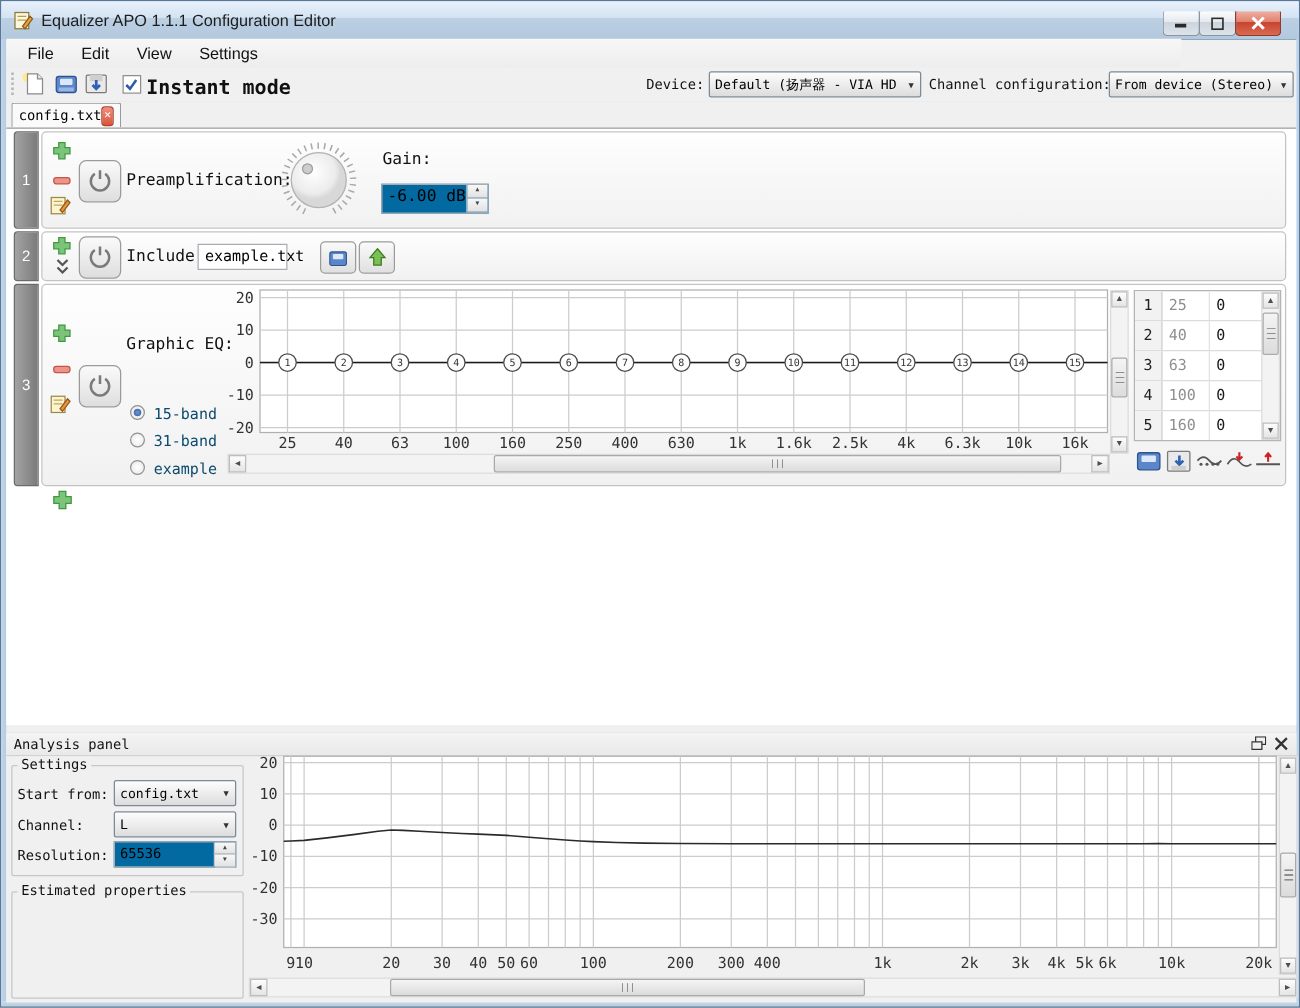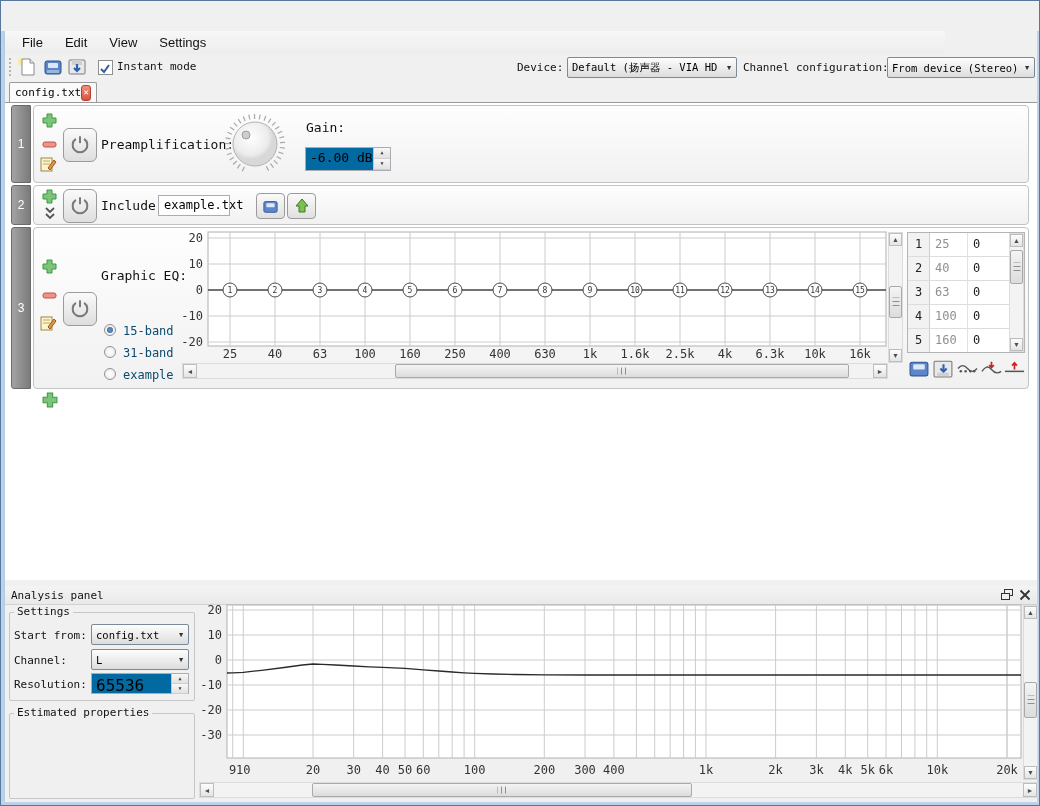--- a/index.html
+++ b/index.html
@@ -21,21 +21,21 @@
   #edge-l{left:0;top:30px;width:4px;height:770px;}
   #edge-r{left:1036px;top:30px;width:4px;height:770px;}
   #edge-b{left:0;top:800px;width:1040px;height:6px;background:linear-gradient(#c6d9ec,#b0c8e0);}
   
   #menubar{left:4px;top:30px;width:940px;height:23px;background:linear-gradient(#f7f7f7,#ededed);display:flex;align-items:center;padding-left:6px;box-sizing:border-box;}
   .menu-item{font-size:13px;color:#111;padding:3px 11px;}
   #toolbar{left:4px;top:53px;width:1032px;height:27px;background:#f0f0f0;border-bottom:1px solid #dadada;}
   #tb-grip{left:8px;top:57px;width:3px;height:18px;border-left:2px dotted #b5b5b5;}
   .tbicon{top:56px;width:20px;height:20px;}
   #cb-instant{left:97px;top:59px;width:13px;height:13px;background:#fff;border:1px solid #8e8e8e;}
-  #instant-label{left:116px;top:59px;font-size:11px;color:#111;}
+  #instant-label{left:116px;top:59px;font-size:16px;color:#111;font-weight:bold;}
   .combo{height:21px;border:1px solid #7b8a99;border-radius:2px;
     background:linear-gradient(#fdfdfd,#eaeaea 60%,#dcdcdc);display:flex;align-items:center;box-sizing:border-box;}
   .combo .ctext{flex:1;font-size:10.5px;padding:0 4px;white-space:nowrap;overflow:hidden;}
   .combo .carrow{width:14px;text-align:center;font-size:7px;color:#333;}
   .tb-label{top:60px;font-size:11px;color:#111;}
   
   #tabbar{left:4px;top:80px;width:1032px;height:21px;background:#f0f0f0;}
   #tab-config{left:8px;top:81px;width:88px;height:20px;background:#fafafa;border:1px solid #9a9a9a;border-bottom:none;border-radius:2px 2px 0 0;display:flex;align-items:center;padding:0 5px;box-sizing:border-box;}
   #tab-config .tlabel{font-size:11px;flex:1;}
   .tab-close{width:14px;height:14px;border:1px solid #b1402f;border-radius:3px;background:linear-gradient(#f0907e,#d9543b);color:#fff;font-size:9px;line-height:13px;text-align:center;font-weight:bold;}
@@ -76,20 +76,44 @@
   .ap-label{font-size:11px;color:#111;}
   .ap-combo{left:90px;width:98px;}
   
   svg text{font-family:"DejaVu Sans Mono",monospace;}
 </style>
 </head>
 <body>
 
 <div id="stage">
 
+  <div class="abs" id="titlebar">
+    <svg class="abs" style="left:10px;top:7px" width="16" height="16" viewBox="0 0 16 16">
+      <rect x="1" y="2" width="11" height="13" fill="#fdf6d8" stroke="#8a7a3a"></rect>
+      <line x1="3" y1="5" x2="10" y2="5" stroke="#b0a060"></line>
+        <line x1="3" y1="8" x2="10" y2="8" stroke="#b0a060"></line>
+      <path d="M7 13 L13 5 L15 7 L9 15 Z" fill="#e8a33a" stroke="#8a5a20"></path>
+    </svg>
+    <div class="abs" id="title-text">Equalizer APO 1.1.1 Configuration Editor</div>
+    <div class="abs winbtn" style="left:929px;width:28px;">
+      <svg width="10" height="9">
+          <rect x="0" y="5" width="9" height="3" fill="#2a2a2a"></rect>
+        </svg>
+    </div>
+    <div class="abs winbtn" style="left:958px;width:28px;">
+      <svg width="10" height="10">
+          <rect x="0.5" y="0.5" width="9" height="9" fill="none" stroke="#2a2a2a" stroke-width="1.6"></rect>
+        </svg>
+    </div>
+    <div class="abs winbtn" id="btn-close" style="left:987px;width:35px;">
+      <svg width="11" height="11">
+          <path d="M1 1 L10 10 M10 1 L1 10" stroke="#fff" stroke-width="2.4"></path>
+        </svg>
+    </div>
+  </div>
   <div class="abs edge" id="edge-l"></div>
   <div class="abs edge" id="edge-r"></div>
   <div class="abs" id="edge-b"></div>
 
   <div class="abs" id="menubar">
       <div class="menu-item">File</div>
       <div class="menu-item">Edit</div>
       <div class="menu-item">View</div>
       <div class="menu-item">Settings</div>
     </div>
@@ -435,21 +459,21 @@
     <div class="ctext">config.txt</div>
     <div class="carrow">▼</div>
   </div>
   <div class="abs mono ap-label" style="left:13px;top:653px">Channel:</div>
   <div class="abs combo mono ap-combo" style="top:648px">
     <div class="ctext">L</div>
     <div class="carrow">▼</div>
   </div>
   <div class="abs mono ap-label" style="left:13px;top:677px">Resolution:</div>
   <div class="abs spin mono" style="left:90px;top:672px;width:98px;height:21px">
-    <div class="stext" style="font-size:16px">65536</div>
+    <div class="stext" style="font-size:11px">65536</div>
     <div class="sbtns">
         <div>▲</div>
         <div>▼</div>
       </div>
   </div>
 
   <div class="abs groupbox" style="left:8px;top:712px;width:184px;height:84px"></div>
   <div class="abs mono gb-title" style="left:13px;top:705px">Estimated properties</div>
 
   <svg class="abs" id="an-chart" style="left:198px;top:603px" width="824" height="176">

